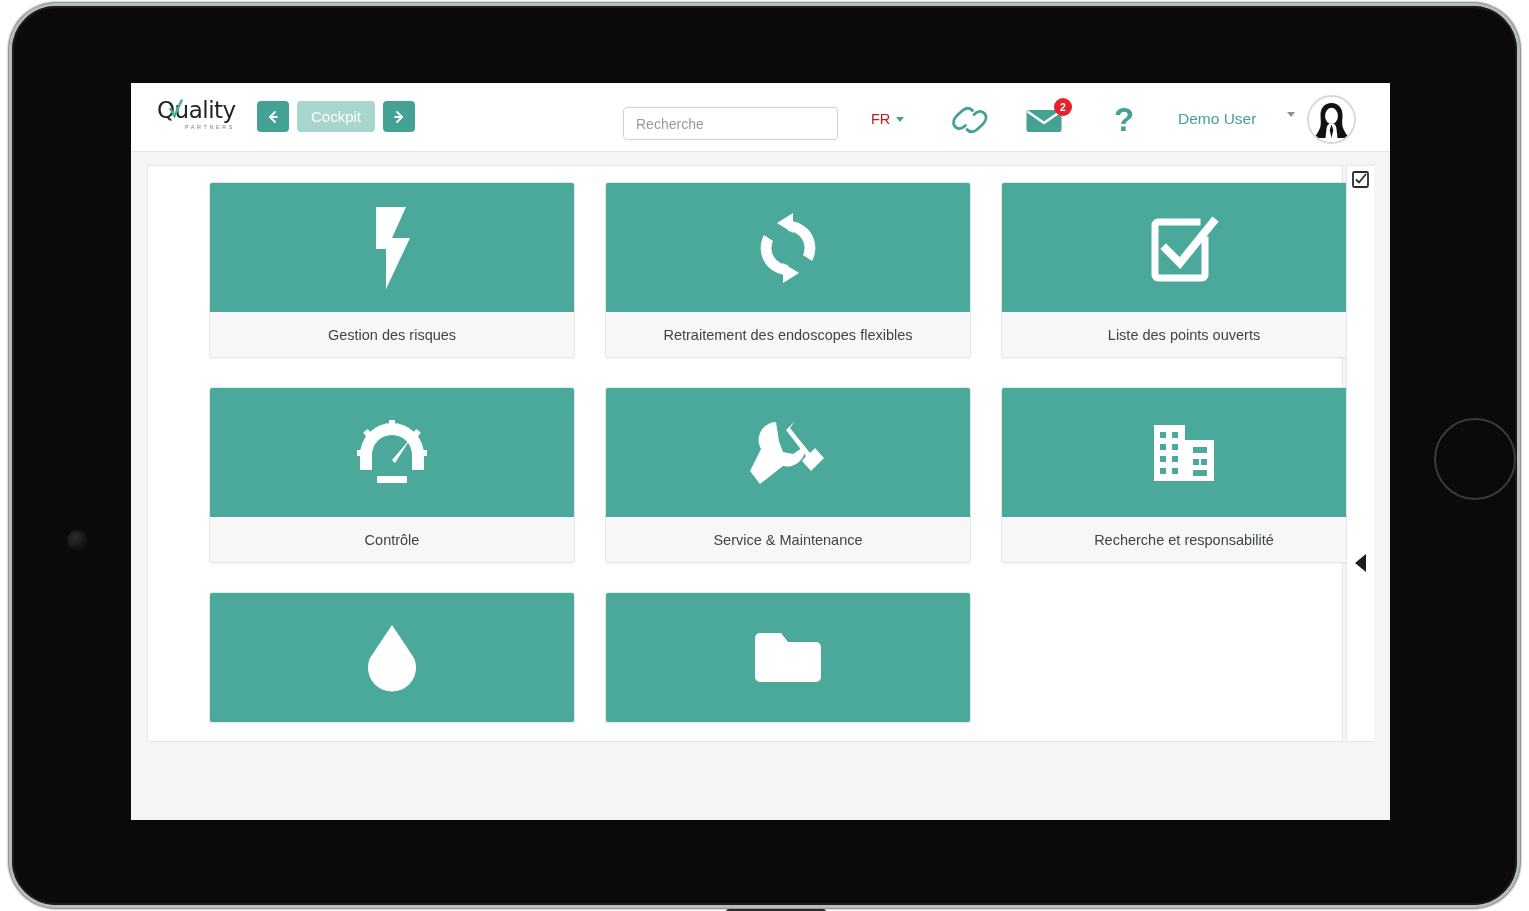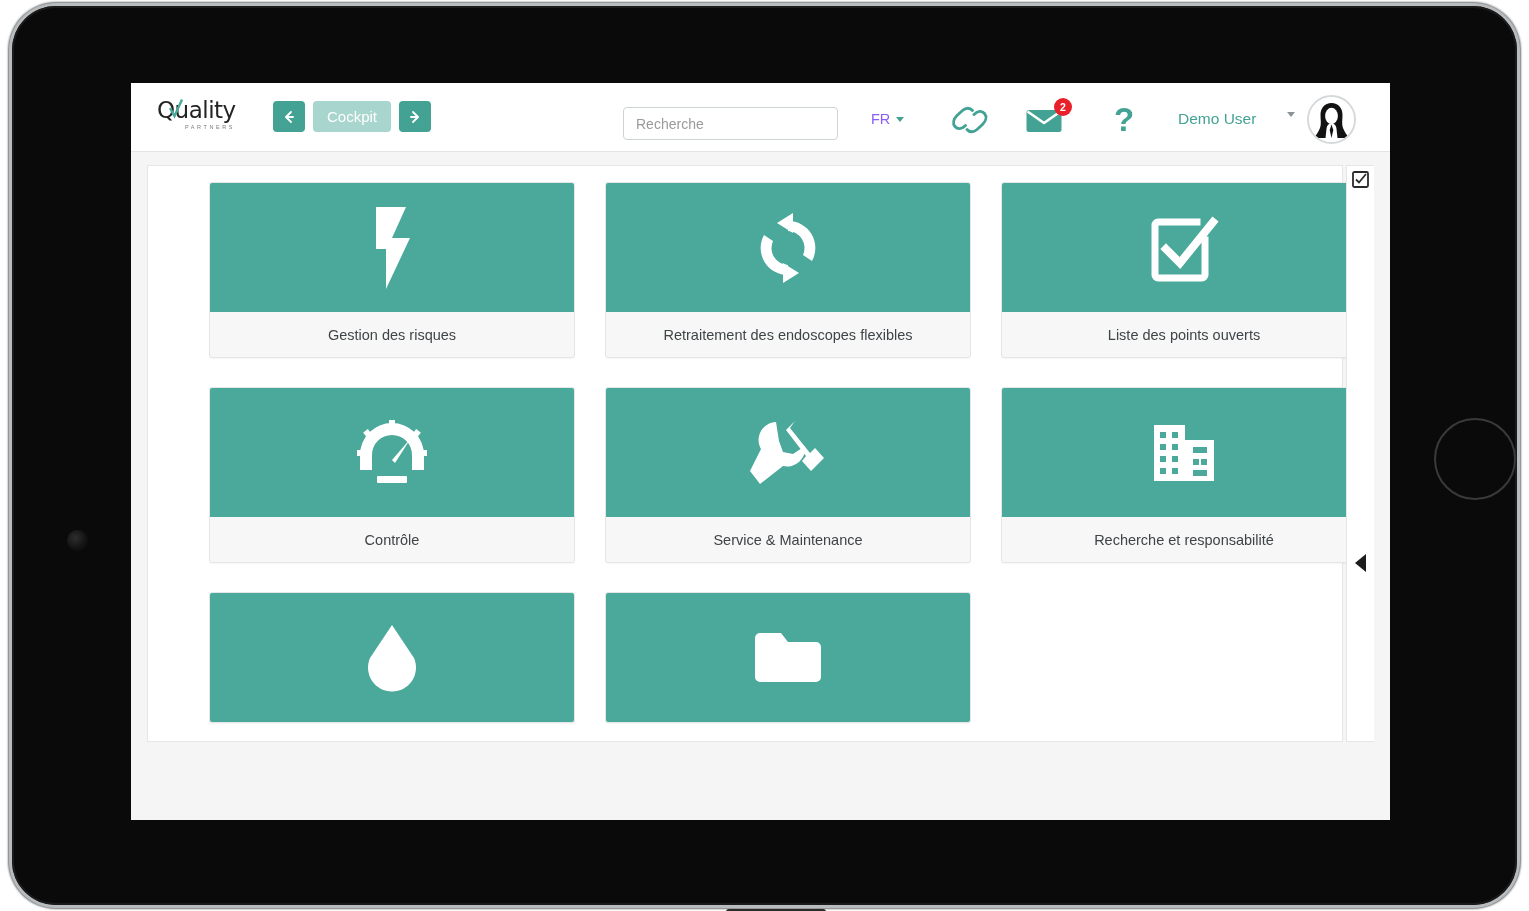--- a/index.html
+++ b/index.html
@@ -92,21 +92,21 @@
     color: #7b7b7b;
     text-align: center;
     margin-top: 1px;
     padding-left: 10px;
   }
 
   
   #nav-group {
     position: absolute;
     left: 126px; top: 18px;
-    display: flex; align-items: center; gap: 8px; margin-left: 16px;
+    display: flex; align-items: center; gap: 8px;
   }
   .nav-btn {
     width: 32px; height: 31px;
     background: #43a294;
     border: none; border-radius: 4px;
     color: #ffffff; font-size: 15px;
     display: flex; align-items: center; justify-content: center;
     cursor: pointer;
   }
   #nav-title {
@@ -133,21 +133,21 @@
     font-family: "Liberation Sans", sans-serif;
     outline: none;
     background: #fff;
   }
   #search-input::placeholder { color: #9a9a9a; }
 
   
   #lang-select {
     position: absolute; left: 740px; top: 28px;
     display: flex; align-items: center; gap: 6px;
-    color: #8b5cf6; font-size: 14.5px; cursor: pointer;
+    color: #b91c1c; font-size: 14.5px; cursor: pointer;
   }
   .caret-down {
     width: 0; height: 0;
     border-left: 4.5px solid transparent;
     border-right: 4.5px solid transparent;
     border-top: 5px solid #43a294;
   }
   #link-icon { position: absolute; left: 820px; top: 22px; cursor: pointer; }
   #mail-icon-wrap { position: absolute; left: 894px; top: 22px; cursor: pointer; }
   #mail-badge {

